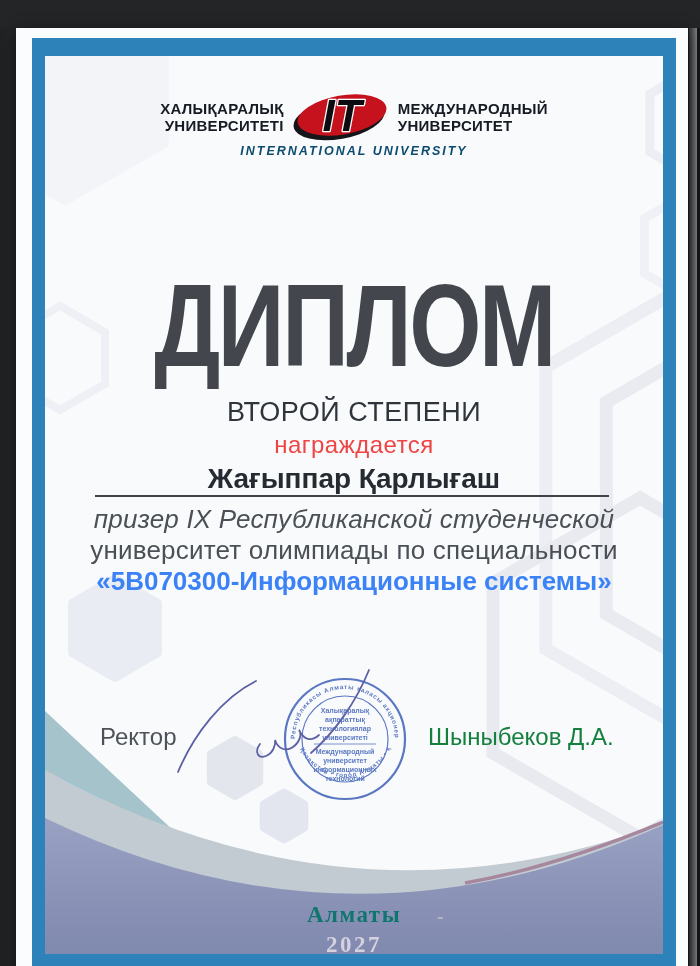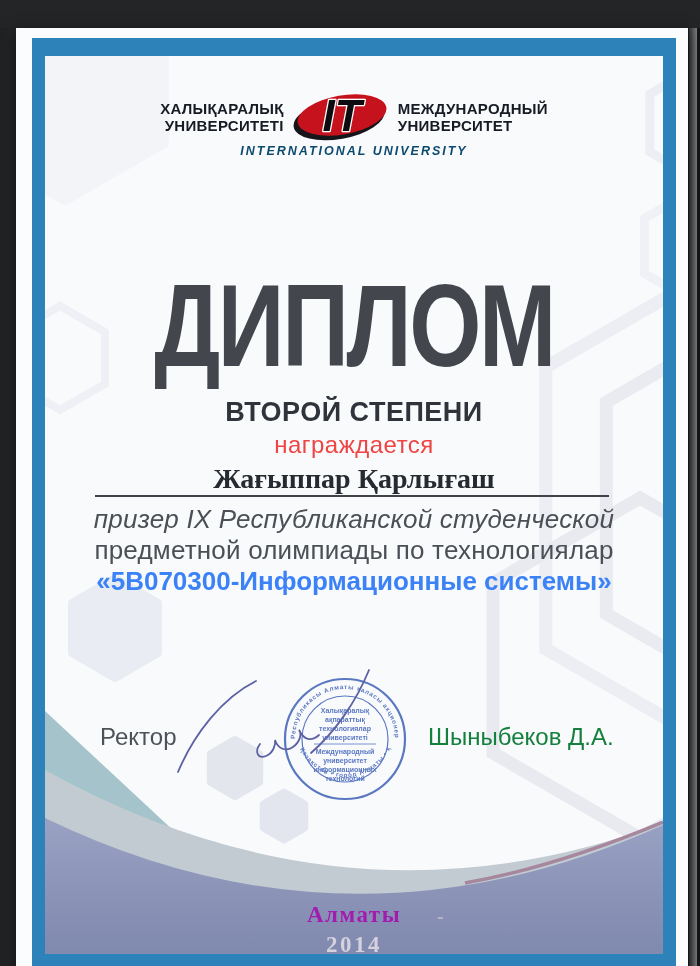--- a/index.html
+++ b/index.html
@@ -10,32 +10,32 @@
   .frame{position:absolute;left:16px;top:10px;width:644px;height:934px;background:#2c82b9;}
   .inner{position:absolute;left:13px;top:18px;width:618px;height:898px;background:#f9fafc;overflow:hidden;}
   .deco{position:absolute;left:0;top:0;z-index:0;}
   .ctext{position:absolute;left:0;right:0;text-align:center;z-index:2;line-height:1;}
   .header-row{position:absolute;left:0;right:0;top:32px;display:flex;justify-content:center;align-items:center;gap:9px;z-index:2;}
   .uni-name{font-size:15px;font-weight:bold;color:#171b24;line-height:1.12;letter-spacing:.3px;}
   .uni-kk{text-align:right;}
   .uni-ru{text-align:left;}
   .int-line{top:89px;font-size:12.5px;font-weight:bold;font-style:italic;letter-spacing:2px;color:#0c4a6e;}
   .title{top:212px;font-size:116px;font-weight:bold;color:#43474d;letter-spacing:-3px;transform:scaleX(.80);transform-origin:50% 50%;}
-  .degree{top:343px;font-size:27px;font-weight:bold;letter-spacing:.5px;color:#2f343b;}
+  .degree{top:343px;font-size:27px;font-weight:normal;letter-spacing:.5px;color:#2f343b;}
   .awarded{top:377px;font-size:24px;color:#ef4444;letter-spacing:.5px;}
-  .name{top:409px;font-family:Liberation Serif, serif;font-size:28px;font-weight:bold;color:#262b31;}
+  .name{top:409px;font-family:Liberation Sans, sans-serif;font-size:28px;font-weight:bold;color:#262b31;}
   .name-underline{position:absolute;left:50px;top:439px;width:514px;height:2px;background:#3f444a;z-index:2;}
   .desc{font-size:26px;color:#4b5056;letter-spacing:.2px;}
   .d1{top:450px;font-style:italic;} .d2{top:481px;}
   .spec{top:512px;font-size:26px;font-weight:bold;color:#3b82f6;}
   .role{position:absolute;left:55px;top:667px;font-size:24px;color:#4d5258;z-index:2;text-align:center;}
   .signer{position:absolute;left:383px;top:667px;font-size:24px;color:#15803d;z-index:2;}
   .stamp{position:absolute;left:237px;top:620px;z-index:3;}
   .sig{position:absolute;left:115px;top:600px;z-index:4;}
-  .footer-city{top:847px;font-family:"Liberation Serif",serif;font-size:23px;font-weight:bold;letter-spacing:1.5px;color:#a21caf;}
+  .footer-city{top:847px;font-family:"Liberation Serif",serif;font-size:23px;font-weight:bold;letter-spacing:1.5px;color:#0f766e;}
   .footer-year{top:877px;font-family:"Liberation Serif",serif;font-size:23px;font-weight:bold;letter-spacing:2.5px;color:#d5d1de;}
   .footer-dash{position:absolute;left:392px;top:849px;font-family:"Liberation Serif",serif;font-size:20px;font-weight:bold;color:#b9b7c6;z-index:2;}
 </style>
 </head>
 <body>
 
 <div class="scene">
   <div class="scan-strip"></div>
 
   <div class="paper">
@@ -84,21 +84,21 @@
           </div>
         </div>
         <div class="ctext int-line">INTERNATIONAL UNIVERSITY</div>
 
         <div class="ctext title">ДИПЛОМ</div>
         <div class="ctext degree">ВТОРОЙ СТЕПЕНИ</div>
         <div class="ctext awarded">награждается</div>
         <div class="ctext name">Жағыппар Қарлығаш</div>
         <div class="name-underline"></div>
         <div class="ctext desc d1">призер IX Республиканской студенческой</div>
-        <div class="ctext desc d2">предметной олимпиады по технологиялар</div>
+        <div class="ctext desc d2">университет олимпиады по специальности</div>
         <div class="ctext spec">«5B070300-Информационные системы»</div>
 
         <div class="role">Ректор</div>
         <div class="signer">Шыныбеков Д.А.</div>
 
         <svg class="stamp" width="126" height="126" viewBox="0 0 126 126" opacity="0.92">
           <defs>
             <path id="arcTop" d="M13,63 A50,50 0 0 1 113,63"></path>
             <path id="arcBottom" d="M18,73 A50,50 0 0 0 108,73"></path>
           </defs>
@@ -126,18 +126,18 @@
         <svg class="sig" width="270" height="150" viewBox="0 0 270 150">
           <g fill="none" stroke="#5c60a4" stroke-width="1.8" stroke-linecap="round">
             <path d="M18,116 C34,78 62,42 96,25"></path>
             <path d="M100,88 c-6,8 -2,15 6,12 c7,-3 10,-11 9,-16 c3,9 11,12 18,7 c7,-5 9,-13 6,-17 c5,10 12,12 20,5"></path>
             <path d="M209,14 C196,46 175,76 151,97"></path>
           </g>
         </svg>
 
         <div class="ctext footer-city">Алматы</div>
         <div class="footer-dash">-</div>
-        <div class="ctext footer-year">2014</div>
+        <div class="ctext footer-year">2027</div>
 
       </div>
     </div>
   </div>
 </div>
 
 </body></html>

